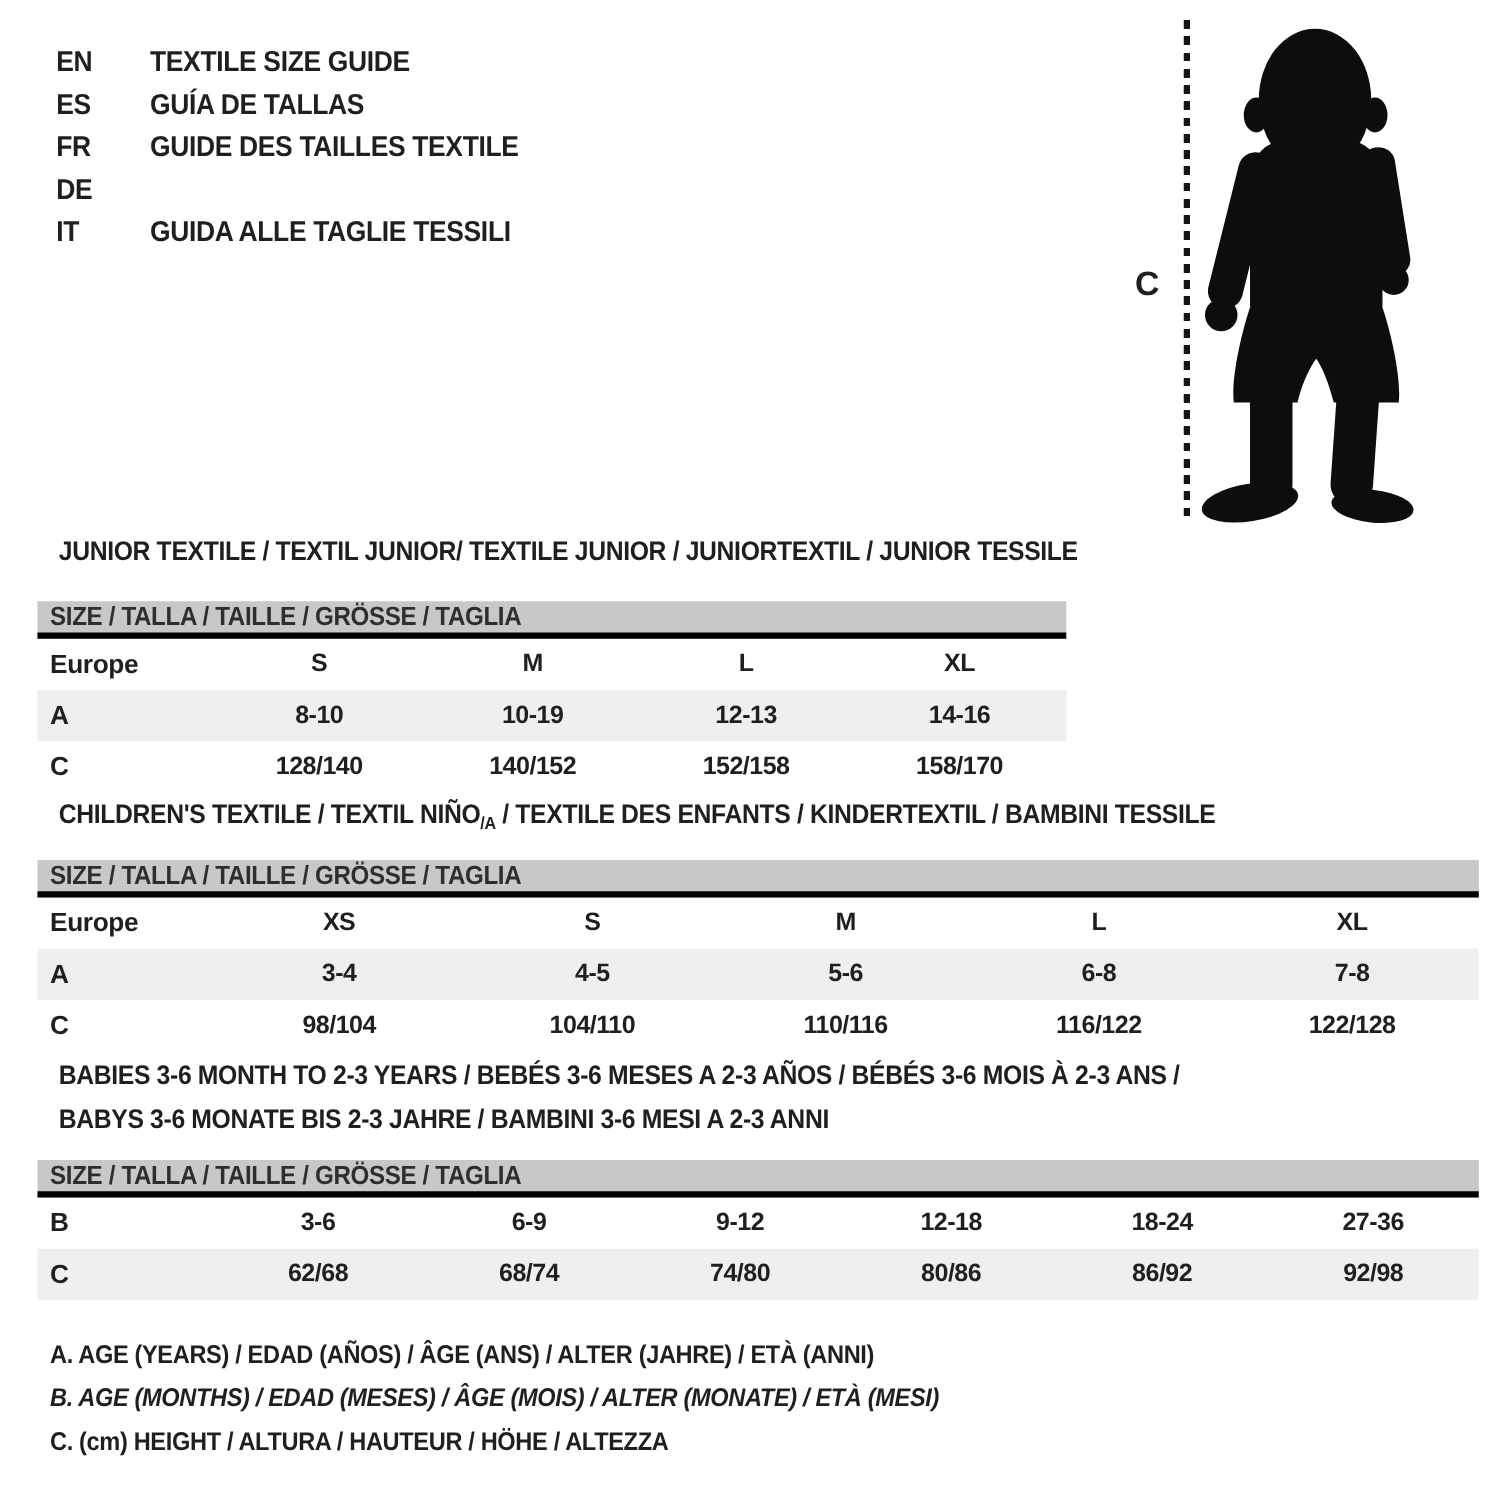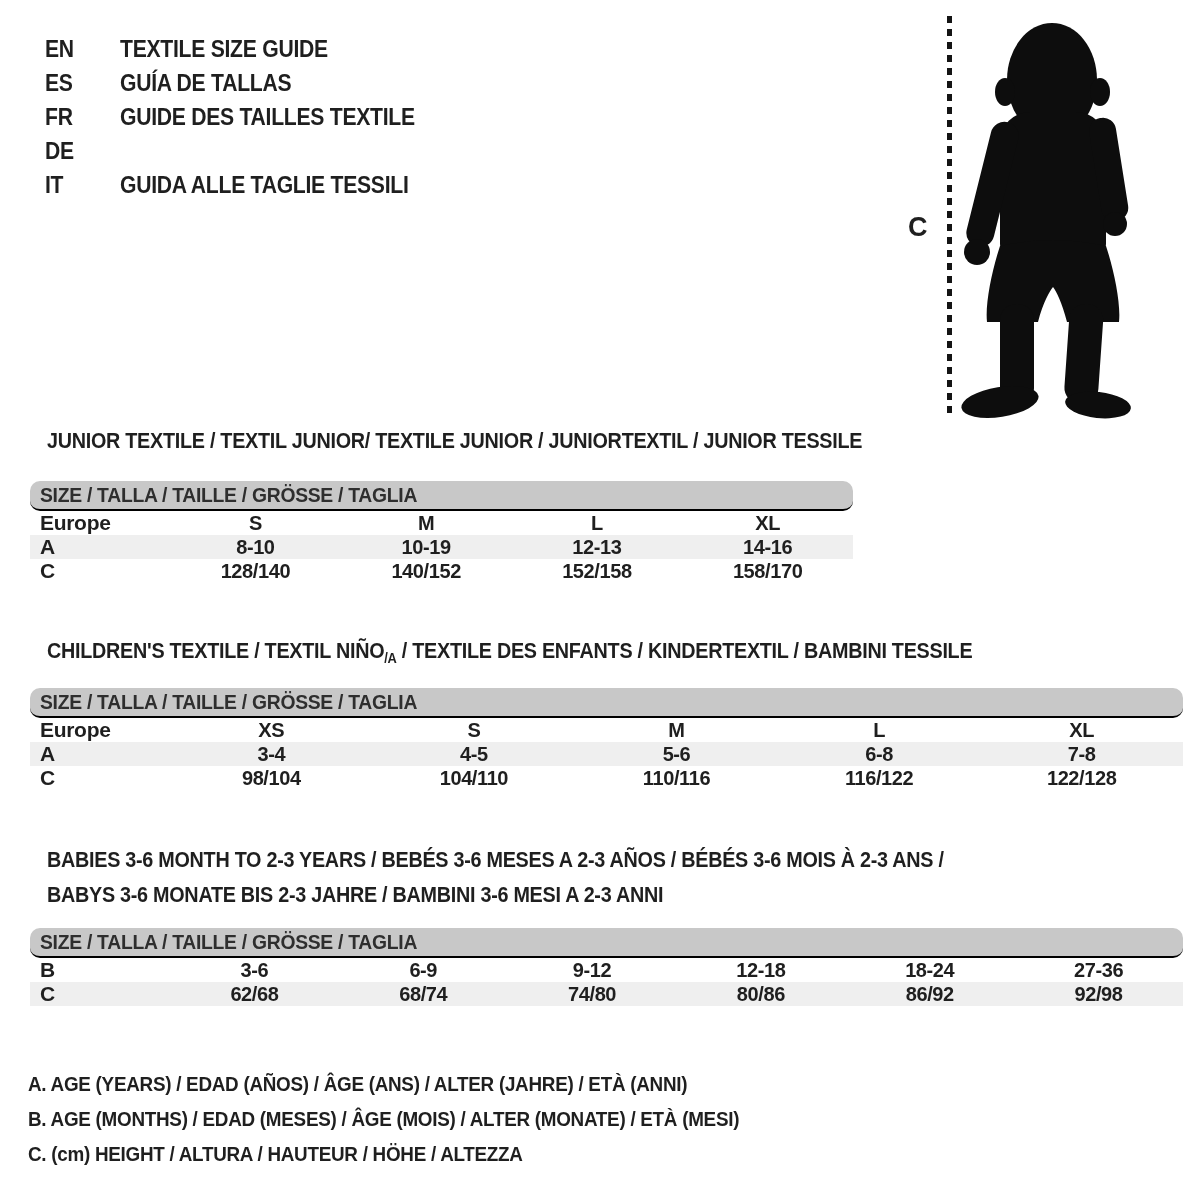--- a/index.html
+++ b/index.html
@@ -25,31 +25,31 @@
   .c-label { position:absolute; left:908px; top:212px; font-size:27px; font-weight:700; }
   .silhouette { position:absolute; left:958px; top:12px; }
 
   
   .sec-title { position:absolute; left:47px; font-size:21.5px; font-weight:700; letter-spacing:-0.3px; white-space:nowrap; }
   .sub-a { font-size:14px; vertical-align:-5px; }
 
   
   .tbl { position:absolute; left:30px; }
   .tbl-bar {
-    height:30px; background:#c8c8c8; border-bottom:2px solid #000000;
+    height:30px; background:#c8c8c8; border-bottom:5px solid #000000;
     display:flex; align-items:center; padding-left:10px; box-sizing:border-box;
-    font-size:21px; font-weight:700; color:#2e2e2e; letter-spacing:-0.3px;border-radius:10px;
+    font-size:21px; font-weight:700; color:#2e2e2e; letter-spacing:-0.3px;
   }
-  .tbl-row { display:flex; height:24px; align-items:center; }
+  .tbl-row { display:flex; height:41px; align-items:center; }
   .tbl-row.shaded { background:#efefef; }
   .lbl { width:130px; padding-left:10px; font-size:21px; font-weight:700; letter-spacing:-0.3px; }
   .val { flex:1; text-align:center; font-size:20px; font-weight:700; letter-spacing:-0.4px; }
 
   
-  .legend-line { position:absolute; left:28px; font-size:20.5px; font-weight:700; letter-spacing:-0.3px; white-space:nowrap; }
+  .legend-line { position:absolute; left:40px; font-size:20.5px; font-weight:700; letter-spacing:-0.3px; white-space:nowrap; }
 </style>
 </head>
 <body>
 
 <div class="page">
 
   <div class="langs">
     <div class="lang-row">
       <span class="lang-code"><span class="cond">EN</span></span>
       <span class="lang-label"><span class="cond">TEXTILE SIZE GUIDE</span></span>
@@ -178,20 +178,20 @@
       <span class="val">74/80</span>
       <span class="val">80/86</span>
       <span class="val">86/92</span>
       <span class="val">92/98</span>
     </div>
   </div>
 
   <div class="legend-line" style="top:1072px;">
     <span class="cond">A. AGE (YEARS) / EDAD (AÑOS) / ÂGE (ANS) / ALTER (JAHRE) / ETÀ (ANNI)</span>
   </div>
-  <div class="legend-line" style="top:1107px;">
+  <div class="legend-line" style="top:1107px;font-style:italic;">
     <span class="cond">B. AGE (MONTHS) / EDAD (MESES) / ÂGE (MOIS) / ALTER (MONATE) / ETÀ (MESI)</span>
   </div>
   <div class="legend-line" style="top:1142px;">
     <span class="cond">C. (cm) HEIGHT / ALTURA / HAUTEUR / HÖHE / ALTEZZA</span>
   </div>
 
 </div>
 
 </body></html>

